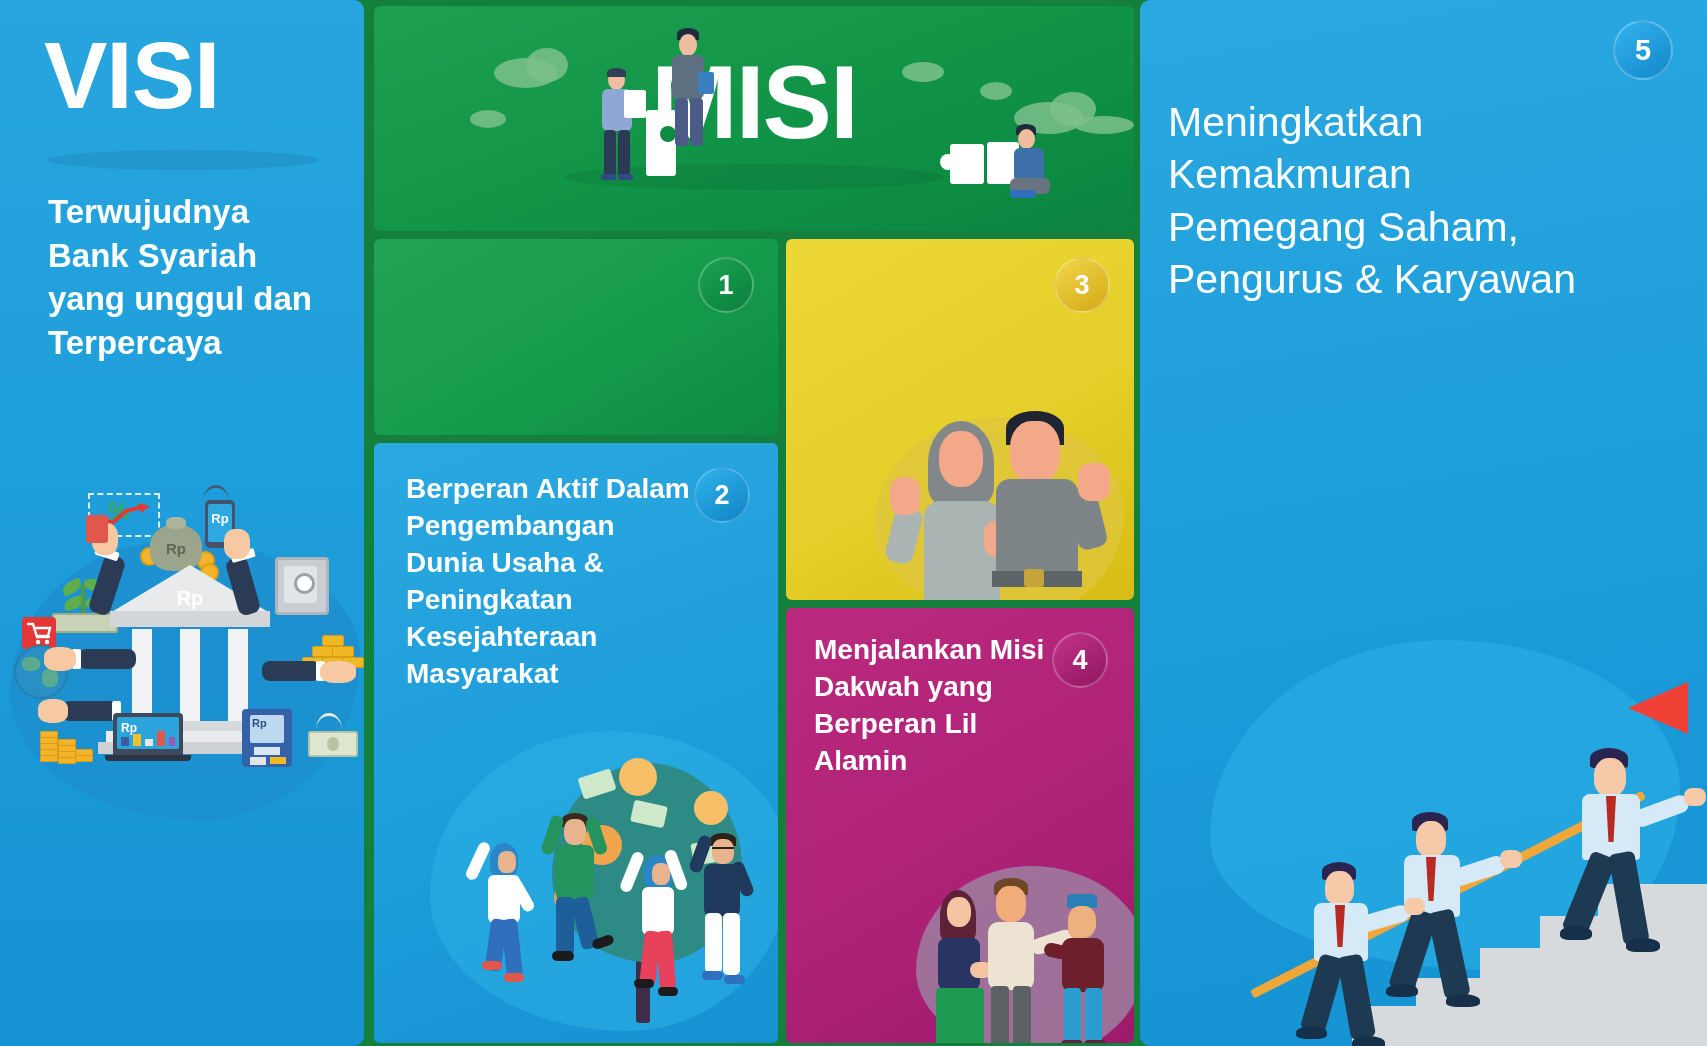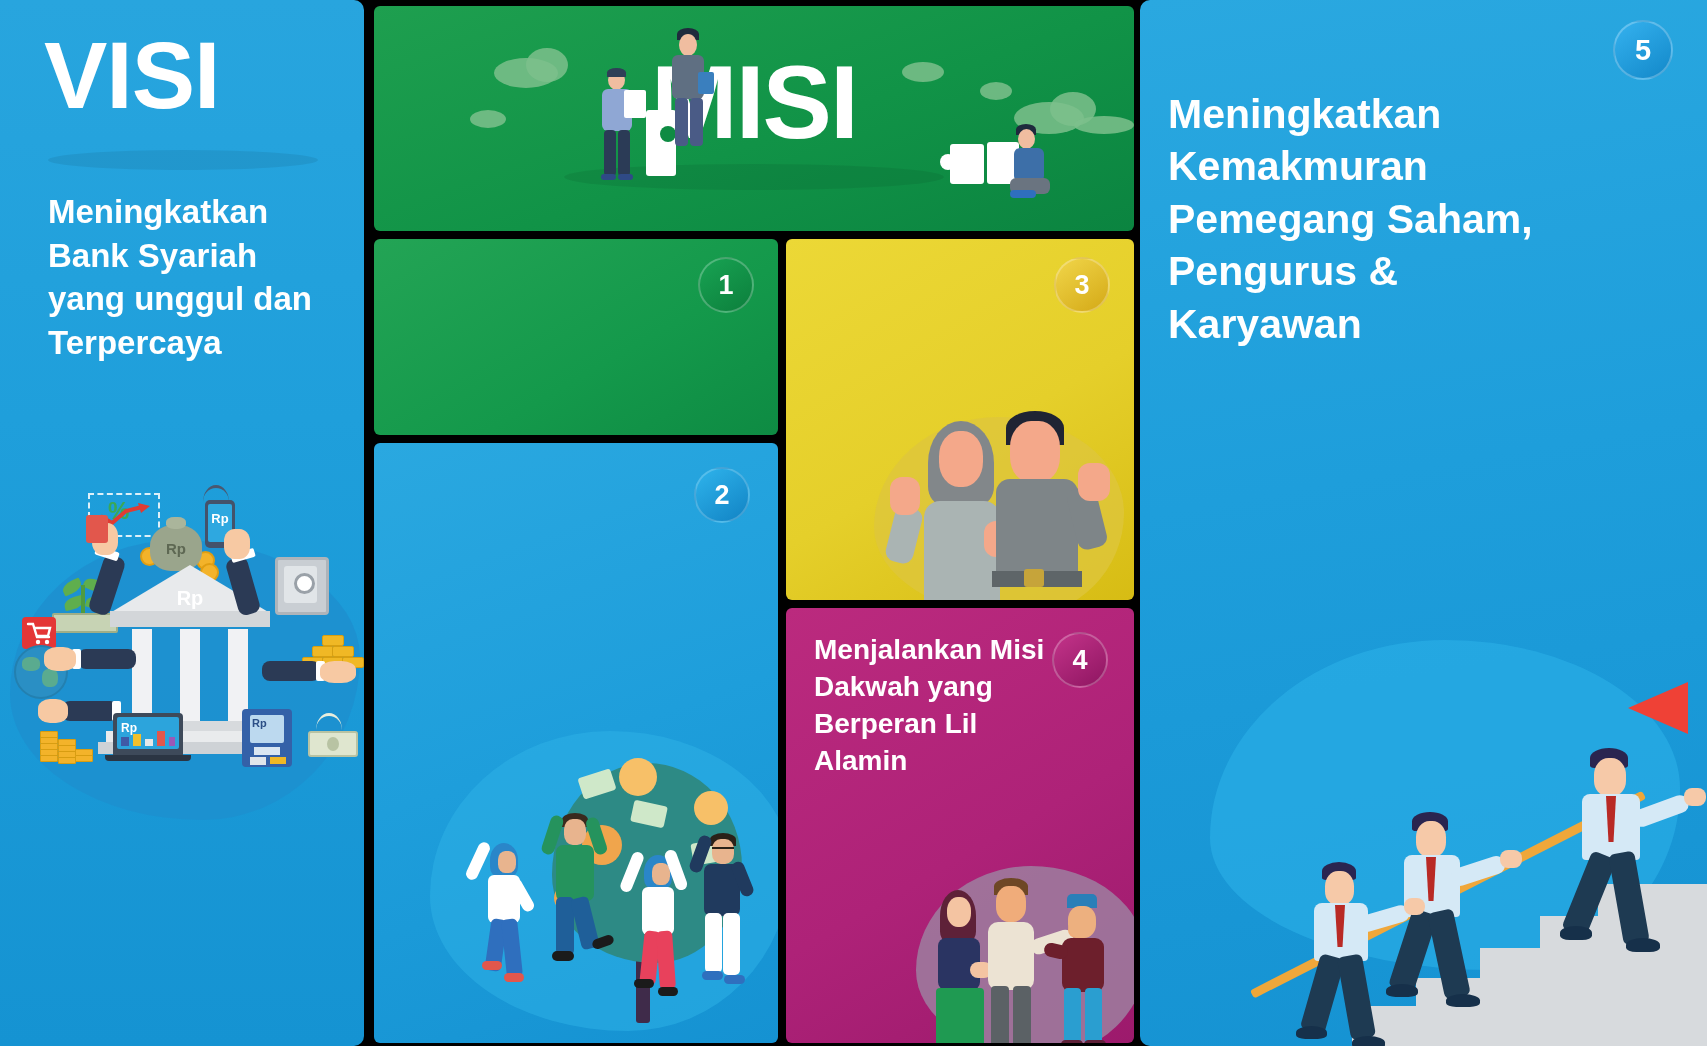--- a/index.html
+++ b/index.html
@@ -1,18 +1,18 @@
 <!DOCTYPE html>
 <html><head>
 <meta charset="utf-8">
 <style>
   html,body{margin:0;padding:0;background:#ffffff;}
   body{width:1707px;height:1046px;font-family:"Liberation Sans",sans-serif;overflow:hidden;}
 
-  #stage{position:relative;width:1707px;height:1046px;background:#000000;}
+  #stage{position:relative;width:1707px;height:1046px;background:#15803d;}
 
   
   .visi-panel{
     position:absolute;left:0;top:0;width:364px;height:1046px;
     background:linear-gradient(180deg,#28a5de 0%,#1f9fdb 40%,#1593d2 100%);
     border-radius:0 10px 10px 0;overflow:hidden;
   }
   .visi-title{
     position:absolute;left:44px;top:28px;
     font-size:95px;font-weight:bold;color:#ffffff;letter-spacing:-1px;line-height:1;
@@ -152,22 +152,22 @@
   .blob4{position:absolute;left:130px;top:258px;width:230px;height:190px;background:#9e7fa0;
     border-radius:50% 50% 45% 55% / 55% 48% 52% 45%;opacity:.85;}
 
   
   .right-panel{
     position:absolute;left:1140px;top:0;width:567px;height:1046px;
     background:linear-gradient(170deg,#2aa8e0 0%,#1e9edb 45%,#1592d2 100%);
     border-radius:10px 0 0 10px;overflow:hidden;
   }
   .right-panel .rt{
-    position:absolute;left:28px;top:88px;width:430px;
-    font-size:41px;font-weight:bold;color:#fff;line-height:1.28;
+    position:absolute;left:28px;top:96px;width:430px;
+    font-size:41px;font-weight:normal;color:#fff;line-height:1.28;
   }
   .blob5{position:absolute;left:70px;top:640px;width:470px;height:330px;background:#2cb0e8;
     border-radius:50% 50% 40% 60% / 60% 45% 55% 40%;opacity:.6;}
   .stairs{position:absolute;}
   .step{position:absolute;background:#d7dadd;}
   .flag{position:absolute;left:488px;top:682px;width:0;height:0;
     border-top:26px solid transparent;border-bottom:26px solid transparent;border-right:60px solid #ef4136;}
   .pole{position:absolute;background:#efa73a;border-radius:3px;transform-origin:left center;}
 
   .person{position:absolute;}
@@ -192,21 +192,21 @@
     background:linear-gradient(145deg,#35b2ef,#1288c9);border:2px solid rgba(255,255,255,.25);}
 </style>
 </head>
 <body>
 
 <div id="stage">
 
   <div class="visi-panel">
     <div class="visi-shadow"></div>
     <div class="visi-title">VISI</div>
-    <div class="visi-sub">Meningkatkan Bank Syariah yang unggul dan Terpercaya</div>
+    <div class="visi-sub">Terwujudnya Bank Syariah yang unggul dan Terpercaya</div>
 
     <div class="visi-ill">
       <div class="blob-visi"></div>
 
       <div class="chart-ic"></div>
       <div class="pct">%</div>
       <svg class="chart-line" viewBox="0 0 68 28">
         <polyline points="2,24 14,14 24,20 38,8 54,4" fill="none" stroke="#e03b32" stroke-width="4"></polyline>
         <polygon points="50,0 62,3 53,10" fill="#e03b32"></polygon>
       </svg>
@@ -379,20 +379,21 @@
       <div style="position:absolute;left:0;top:52px;width:40px;height:16px;background:#6a7480;border-radius:6px;"></div>
       <div style="position:absolute;left:0;top:64px;width:26px;height:8px;background:#2f6fbe;border-radius:4px;"></div>
     </div>
   </div>
 
   <div class="card1">
     <div class="badge b1">1</div>
   </div>
 
   <div class="card2">
+    <div class="ct">Berperan Aktif Dalam Pengembangan Dunia Usaha &amp; Peningkatan Kesejahteraan Masyarakat</div>
     <div class="badge b2">2</div>
 
     <div>
       <div class="blob2"></div>
       <div class="trunk"></div>
       <div class="tree"></div>
 
       <div style="position:absolute;left:206px;top:330px;width:34px;height:22px;background:#cfe8c9;border-radius:3px;transform:rotate(-18deg);"></div>
       <div style="position:absolute;left:258px;top:360px;width:34px;height:22px;background:#cfe8c9;border-radius:3px;transform:rotate(12deg);"></div>
       <div style="position:absolute;left:318px;top:398px;width:34px;height:22px;background:#cfe8c9;border-radius:3px;transform:rotate(-10deg);"></div>

